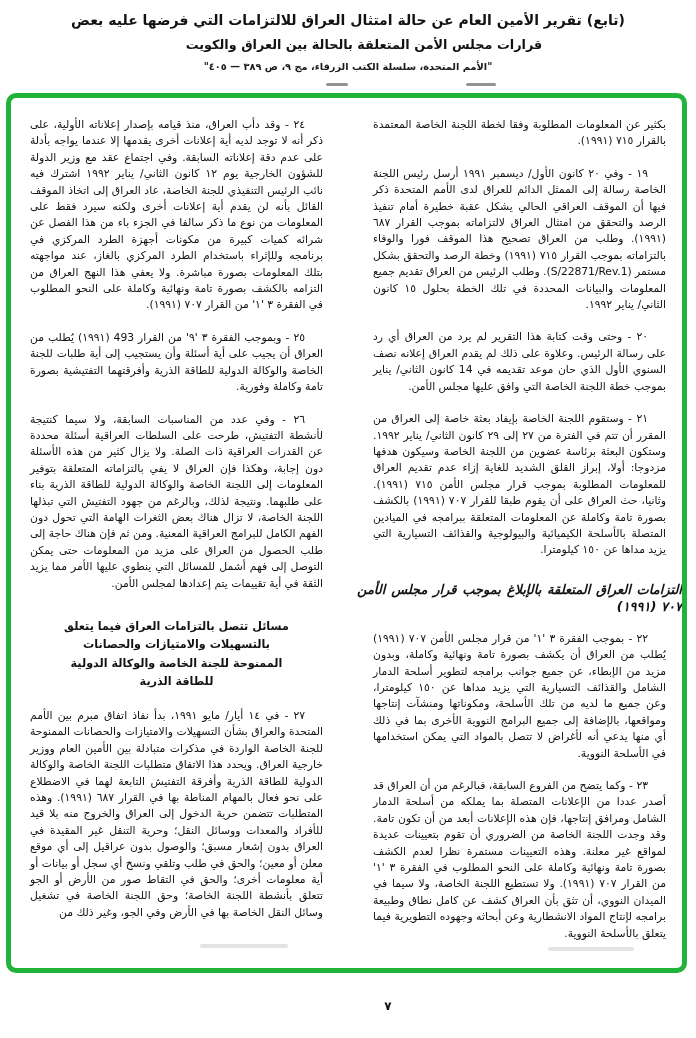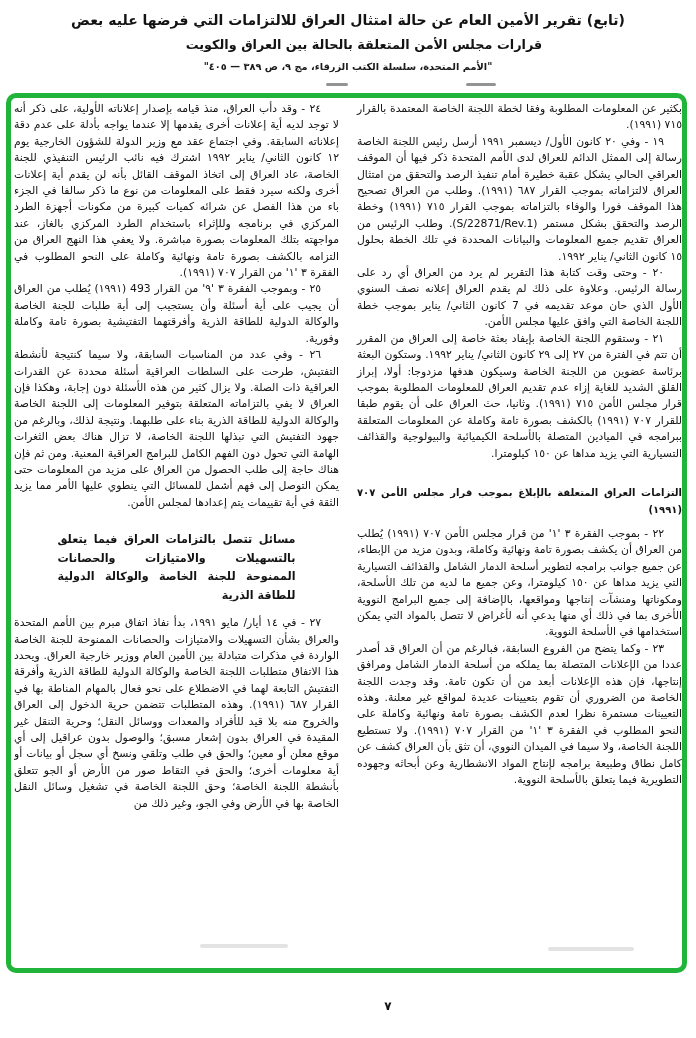--- a/index.html
+++ b/index.html
@@ -15,30 +15,30 @@
   .source-line{font-size:9.8px;font-weight:bold;margin-top:6px;color:#1a1a1a;}
   
   .columns{
     position:absolute;top:101px;right:14px;left:14px;height:872px;
     display:flex;flex-direction:row;gap:18px;direction:rtl;overflow:hidden;
   }
   .col{
     width:325px;flex:0 0 325px;text-align:justify;direction:rtl;
     font-size:10.8px;line-height:16.4px;letter-spacing:-0.1px;
   }
-  .tx{margin:0;}
+  .tx{margin:16px;}
   .para{text-indent:18px;}
   .continuation{text-indent:0;}
   .heading{
-    font-weight:bold;font-size:10px;line-height:17px;
-    margin:22px 0 8px;text-indent:0;text-align:justify;
+    font-weight:bold;font-size:13px;line-height:17px;
+    margin:22px 0 8px;text-indent:0;text-align:justify;font-style:italic;
   }
   .center-heading{
     font-weight:bold;font-size:11.2px;line-height:18.5px;
-    margin:20px auto 10px;max-width:238px;text-indent:0;
+    margin:26px auto 10px;max-width:238px;text-align:center;text-indent:0;
   }
   
   .page-number{
     position:absolute;top:999px;left:80px;right:0;text-align:center;
     font-size:12px;font-weight:bold;
   }
   
   .highlight-box{
     position:absolute;left:6px;top:93px;width:681px;height:880px;
     border:5px solid #21b43b;border-radius:10px;box-sizing:border-box;
@@ -62,21 +62,21 @@
     <div class="source-line">"الأمم المتحدة، سلسلة الكتب الزرقاء، مج ٩، ص ٣٨٩ — ٤٠٥"</div>
   </header>
 
   <div class="artifact dash-1"></div>
   <div class="artifact dash-2"></div>
 
   <main class="columns">
     <section class="col">
         <p class="tx continuation">بكثير عن المعلومات المطلوبة وفقا لخطة اللجنة الخاصة المعتمدة بالقرار ٧١٥ (١٩٩١).</p>
         <p class="tx para">١٩ - وفي ٢٠ كانون الأول/ ديسمبر ١٩٩١ أرسل رئيس اللجنة الخاصة رسالة إلى الممثل الدائم للعراق لدى الأمم المتحدة ذكر فيها أن الموقف العراقي الحالي يشكل عقبة خطيرة أمام تنفيذ الرصد والتحقق من امتثال العراق لالتزاماته بموجب القرار ٦٨٧ (١٩٩١). وطلب من العراق تصحيح هذا الموقف فورا والوفاء بالتزاماته بموجب القرار ٧١٥ (١٩٩١) وخطة الرصد والتحقق بشكل مستمر (S/22871/Rev.1). وطلب الرئيس من العراق تقديم جميع المعلومات والبيانات المحددة في تلك الخطة بحلول ١٥ كانون الثاني/ يناير ١٩٩٢.</p>
-        <p class="tx para">٢٠ - وحتى وقت كتابة هذا التقرير لم يرد من العراق أي رد على رسالة الرئيس. وعلاوة على ذلك لم يقدم العراق إعلانه نصف السنوي الأول الذي حان موعد تقديمه في 7 كانون الثاني/ يناير بموجب خطة اللجنة الخاصة التي وافق عليها مجلس الأمن.</p>
+        <p class="tx para">٢٠ - وحتى وقت كتابة هذا التقرير لم يرد من العراق أي رد على رسالة الرئيس. وعلاوة على ذلك لم يقدم العراق إعلانه نصف السنوي الأول الذي حان موعد تقديمه في 14 كانون الثاني/ يناير بموجب خطة اللجنة الخاصة التي وافق عليها مجلس الأمن.</p>
         <p class="tx para">٢١ - وستقوم اللجنة الخاصة بإيفاد بعثة خاصة إلى العراق من المقرر أن تتم في الفترة من ٢٧ إلى ٢٩ كانون الثاني/ يناير ١٩٩٢. وستكون البعثة برئاسة عضوين من اللجنة الخاصة وسيكون هدفها مزدوجا: أولا، إبراز القلق الشديد للغاية إزاء عدم تقديم العراق للمعلومات المطلوبة بموجب قرار مجلس الأمن ٧١٥ (١٩٩١). وثانيا، حث العراق على أن يقوم طبقا للقرار ٧٠٧ (١٩٩١) بالكشف بصورة تامة وكاملة عن المعلومات المتعلقة ببرامجه في الميادين المتصلة بالأسلحة الكيميائية والبيولوجية والقذائف التسيارية التي يزيد مداها عن ١٥٠ كيلومترا.</p>
         <p class="tx heading">التزامات العراق المتعلقة بالإبلاغ بموجب قرار مجلس الأمن ٧٠٧ (١٩٩١)</p>
         <p class="tx para">٢٢ - بموجب الفقرة ٣ '١' من قرار مجلس الأمن ٧٠٧ (١٩٩١) يُطلب من العراق أن يكشف بصورة تامة ونهائية وكاملة، وبدون مزيد من الإبطاء، عن جميع جوانب برامجه لتطوير أسلحة الدمار الشامل والقذائف التسيارية التي يزيد مداها عن ١٥٠ كيلومترا، وعن جميع ما لديه من تلك الأسلحة، ومكوناتها ومنشآت إنتاجها ومواقعها، بالإضافة إلى جميع البرامج النووية الأخرى بما في ذلك أي منها يدعي أنه لأغراض لا تتصل بالمواد التي يمكن استخدامها في الأسلحة النووية.</p>
         <p class="tx para">٢٣ - وكما يتضح من الفروع السابقة، فبالرغم من أن العراق قد أصدر عددا من الإعلانات المتصلة بما يملكه من أسلحة الدمار الشامل ومرافق إنتاجها، فإن هذه الإعلانات أبعد من أن تكون تامة. وقد وجدت اللجنة الخاصة من الضروري أن تقوم بتعيينات عديدة لمواقع غير معلنة. وهذه التعيينات مستمرة نظرا لعدم الكشف بصورة تامة ونهائية وكاملة على النحو المطلوب في الفقرة ٣ '١' من القرار ٧٠٧ (١٩٩١). ولا تستطيع اللجنة الخاصة، ولا سيما في الميدان النووي، أن تثق بأن العراق كشف عن كامل نطاق وطبيعة برامجه لإنتاج المواد الانشطارية وعن أبحاثه وجهوده التطويرية فيما يتعلق بالأسلحة النووية.</p>
       </section>
     <section class="col">
         <p class="tx para">٢٤ - وقد دأب العراق، منذ قيامه بإصدار إعلاناته الأولية، على ذكر أنه لا توجد لديه أية إعلانات أخرى يقدمها إلا عندما يواجه بأدلة على عدم دقة إعلاناته السابقة. وفي اجتماع عقد مع وزير الدولة للشؤون الخارجية يوم ١٢ كانون الثاني/ يناير ١٩٩٢ اشترك فيه نائب الرئيس التنفيذي للجنة الخاصة، عاد العراق إلى اتخاذ الموقف القائل بأنه لن يقدم أية إعلانات أخرى ولكنه سيرد فقط على المعلومات من نوع ما ذكر سالفا في الجزء باء من هذا الفصل عن شرائه كميات كبيرة من مكونات أجهزة الطرد المركزي في برنامجه وللإثراء باستخدام الطرد المركزي بالغاز، عند مواجهته بتلك المعلومات بصورة مباشرة. ولا يعفي هذا النهج العراق من التزامه بالكشف بصورة تامة ونهائية وكاملة على النحو المطلوب في الفقرة ٣ '١' من القرار ٧٠٧ (١٩٩١).</p>
         <p class="tx para">٢٥ - وبموجب الفقرة ٣ '٩' من القرار 493 (١٩٩١) يُطلب من العراق أن يجيب على أية أسئلة وأن يستجيب إلى أية طلبات للجنة الخاصة والوكالة الدولية للطاقة الذرية وأفرقتهما التفتيشية بصورة تامة وكاملة وفورية.</p>
         <p class="tx para">٢٦ - وفي عدد من المناسبات السابقة، ولا سيما كنتيجة لأنشطة التفتيش، طرحت على السلطات العراقية أسئلة محددة عن القدرات العراقية ذات الصلة. ولا يزال كثير من هذه الأسئلة دون إجابة، وهكذا فإن العراق لا يفي بالتزاماته المتعلقة بتوفير المعلومات إلى اللجنة الخاصة والوكالة الدولية للطاقة الذرية بناء على طلبهما. ونتيجة لذلك، وبالرغم من جهود التفتيش التي تبذلها اللجنة الخاصة، لا تزال هناك بعض الثغرات الهامة التي تحول دون الفهم الكامل للبرامج العراقية المعنية. ومن ثم فإن هناك حاجة إلى طلب الحصول من العراق على مزيد من المعلومات حتى يمكن التوصل إلى فهم أشمل للمسائل التي ينطوي عليها الأمر مما يزيد الثقة في أية تقييمات يتم إعدادها لمجلس الأمن.</p>
         <p class="tx center-heading">مسائل تتصل بالتزامات العراق فيما يتعلق بالتسهيلات والامتيازات والحصانات الممنوحة للجنة الخاصة والوكالة الدولية للطاقة الذرية</p>

